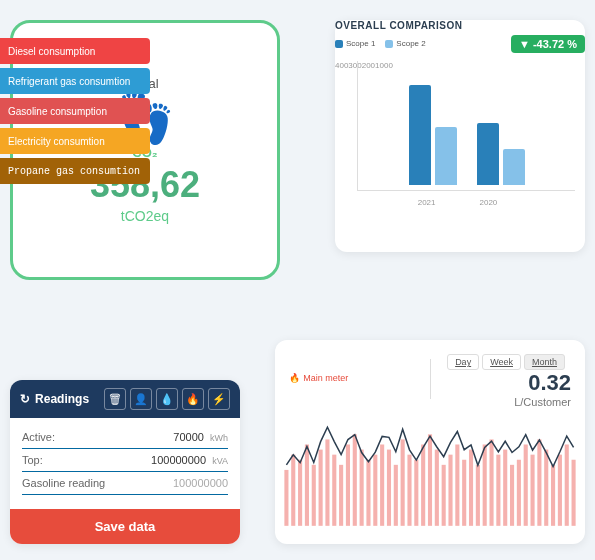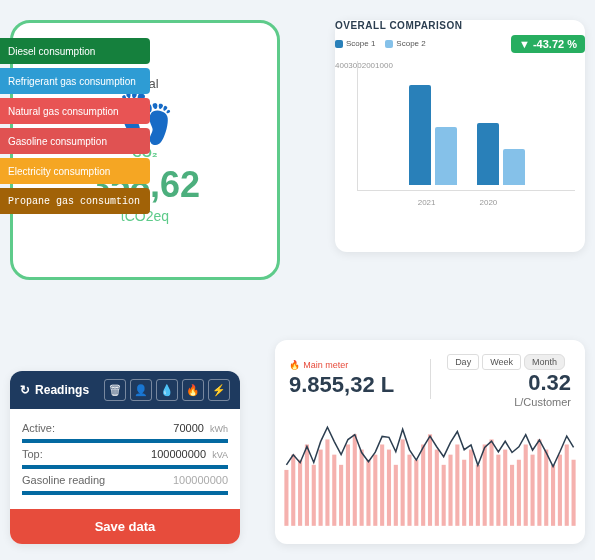--- a/index.html
+++ b/index.html
@@ -67,21 +67,21 @@
       align-items: center;
       height: 26px;
       padding: 0 10px 0 8px;
       border-radius: 0 4px 4px 0;
       font-size: 10px;
       color: white;
       font-weight: 500;
       white-space: nowrap;
       min-width: 140px;
     }
-    .legend-item.diesel { background: #15803d; }
+    .legend-item.diesel { background: #ef4444; }
     .legend-item.refrigerant { background: #2e9cd4; }
     .legend-item.natural { background: #e85454; }
     .legend-item.gasoline { background: #e05252; }
     .legend-item.electricity { background: #f5a623; }
     .legend-item.propane { background: #a16207; font-family: Liberation Mono, monospace; }
 
     
     .comparison-card {
       position: absolute;
       top: 20px;
@@ -223,21 +223,21 @@
       cursor: pointer;
     }
     .readings-body {
       padding: 8px 12px;
     }
     .reading-row {
       display: flex;
       justify-content: space-between;
       align-items: center;
       padding: 5px 0;
-      border-bottom: 4px solid #0369a1;
+      border-bottom: 1px solid #0369a1;
       font-size: 11px;
     }
     .reading-label { color: #666; }
     .reading-value { color: #333; font-weight: 500; }
     .reading-unit { color: #999; font-size: 9px; margin-left: 3px; }
     .reading-row.prev .reading-value { color: #aaa; }
     .save-btn {
       width: 100%;
       background: #e74c3c;
       color: white;
@@ -310,22 +310,23 @@
       margin-top: 4px;
     }
     .time-btn {
       font-size: 9px;
       padding: 2px 7px;
       border: 1px solid #ddd;
       border-radius: 3px;
       cursor: pointer;
       background: white;
       color: #555;
-    }
-    .time-btn.active { background: #eee; border-radius: 6px; }
+      text-decoration: underline;
+    }
+    .time-btn.active { background: #eee; }
 
     
     .sparkline-area {
       padding: 0 8px 8px;
       height: 130px;
     }
     svg.sparkline {
       width: 100%;
       height: 100%;
     }
@@ -338,24 +339,23 @@
     <div class="co2-total-label">Total</div>
     <div class="co2-icon">👣</div>
     <div style="font-size:13px; color:#5ecb8a; font-weight:600; margin-top:2px;">CO₂</div>
     <div class="co2-value">358,62</div>
     <div class="co2-unit">tCO2eq</div>
   </div>
 </div>
 
 <div class="legend-bars">
   <div class="legend-item diesel">Diesel consumption</div>
-  <div class="legend-item refrigerant">Refrigerant gas consumption</div>
-  <div class="legend-item natural">Natural gas consumption</div>
+  <div class="legend-item refrigerant">Refrigerant gas consumtion</div>
   <div class="legend-item gasoline">Gasoline consumption</div>
-  <div class="legend-item electricity">Electricity consumption</div>
+  <div class="legend-item electricity">Electricity consumtion</div>
   <div class="legend-item propane">Propane gas consumtion</div>
 </div>
 
 <div class="comparison-card">
   <div style="display:flex; justify-content:space-between; align-items:flex-start;">
     <div class="comparison-title">OVERALL COMPARISON</div>
   </div>
   <div class="comparison-legend">
     <span>
       <span class="legend-dot" style="background:#2980b9;"></span>Scope 1
@@ -428,21 +428,20 @@
   <button class="save-btn">Save data</button>
 </div>
 
 <div class="meter-card">
   <div class="meter-header">
     <div class="meter-left">
       <div class="meter-sublabel">
         <span>🔥</span>
         <span>Main meter</span>
       </div>
-      <div class="meter-main-value">9.855,32 L</div>
     </div>
     <div class="meter-divider"></div>
     <div class="meter-right">
       <div class="meter-time-btns">
         <button class="time-btn">Day</button>
         <button class="time-btn">Week</button>
         <button class="time-btn active">Month</button>
       </div>
       <div class="meter-right-value">0.32</div>
       <div class="meter-right-unit">L/Customer</div>

